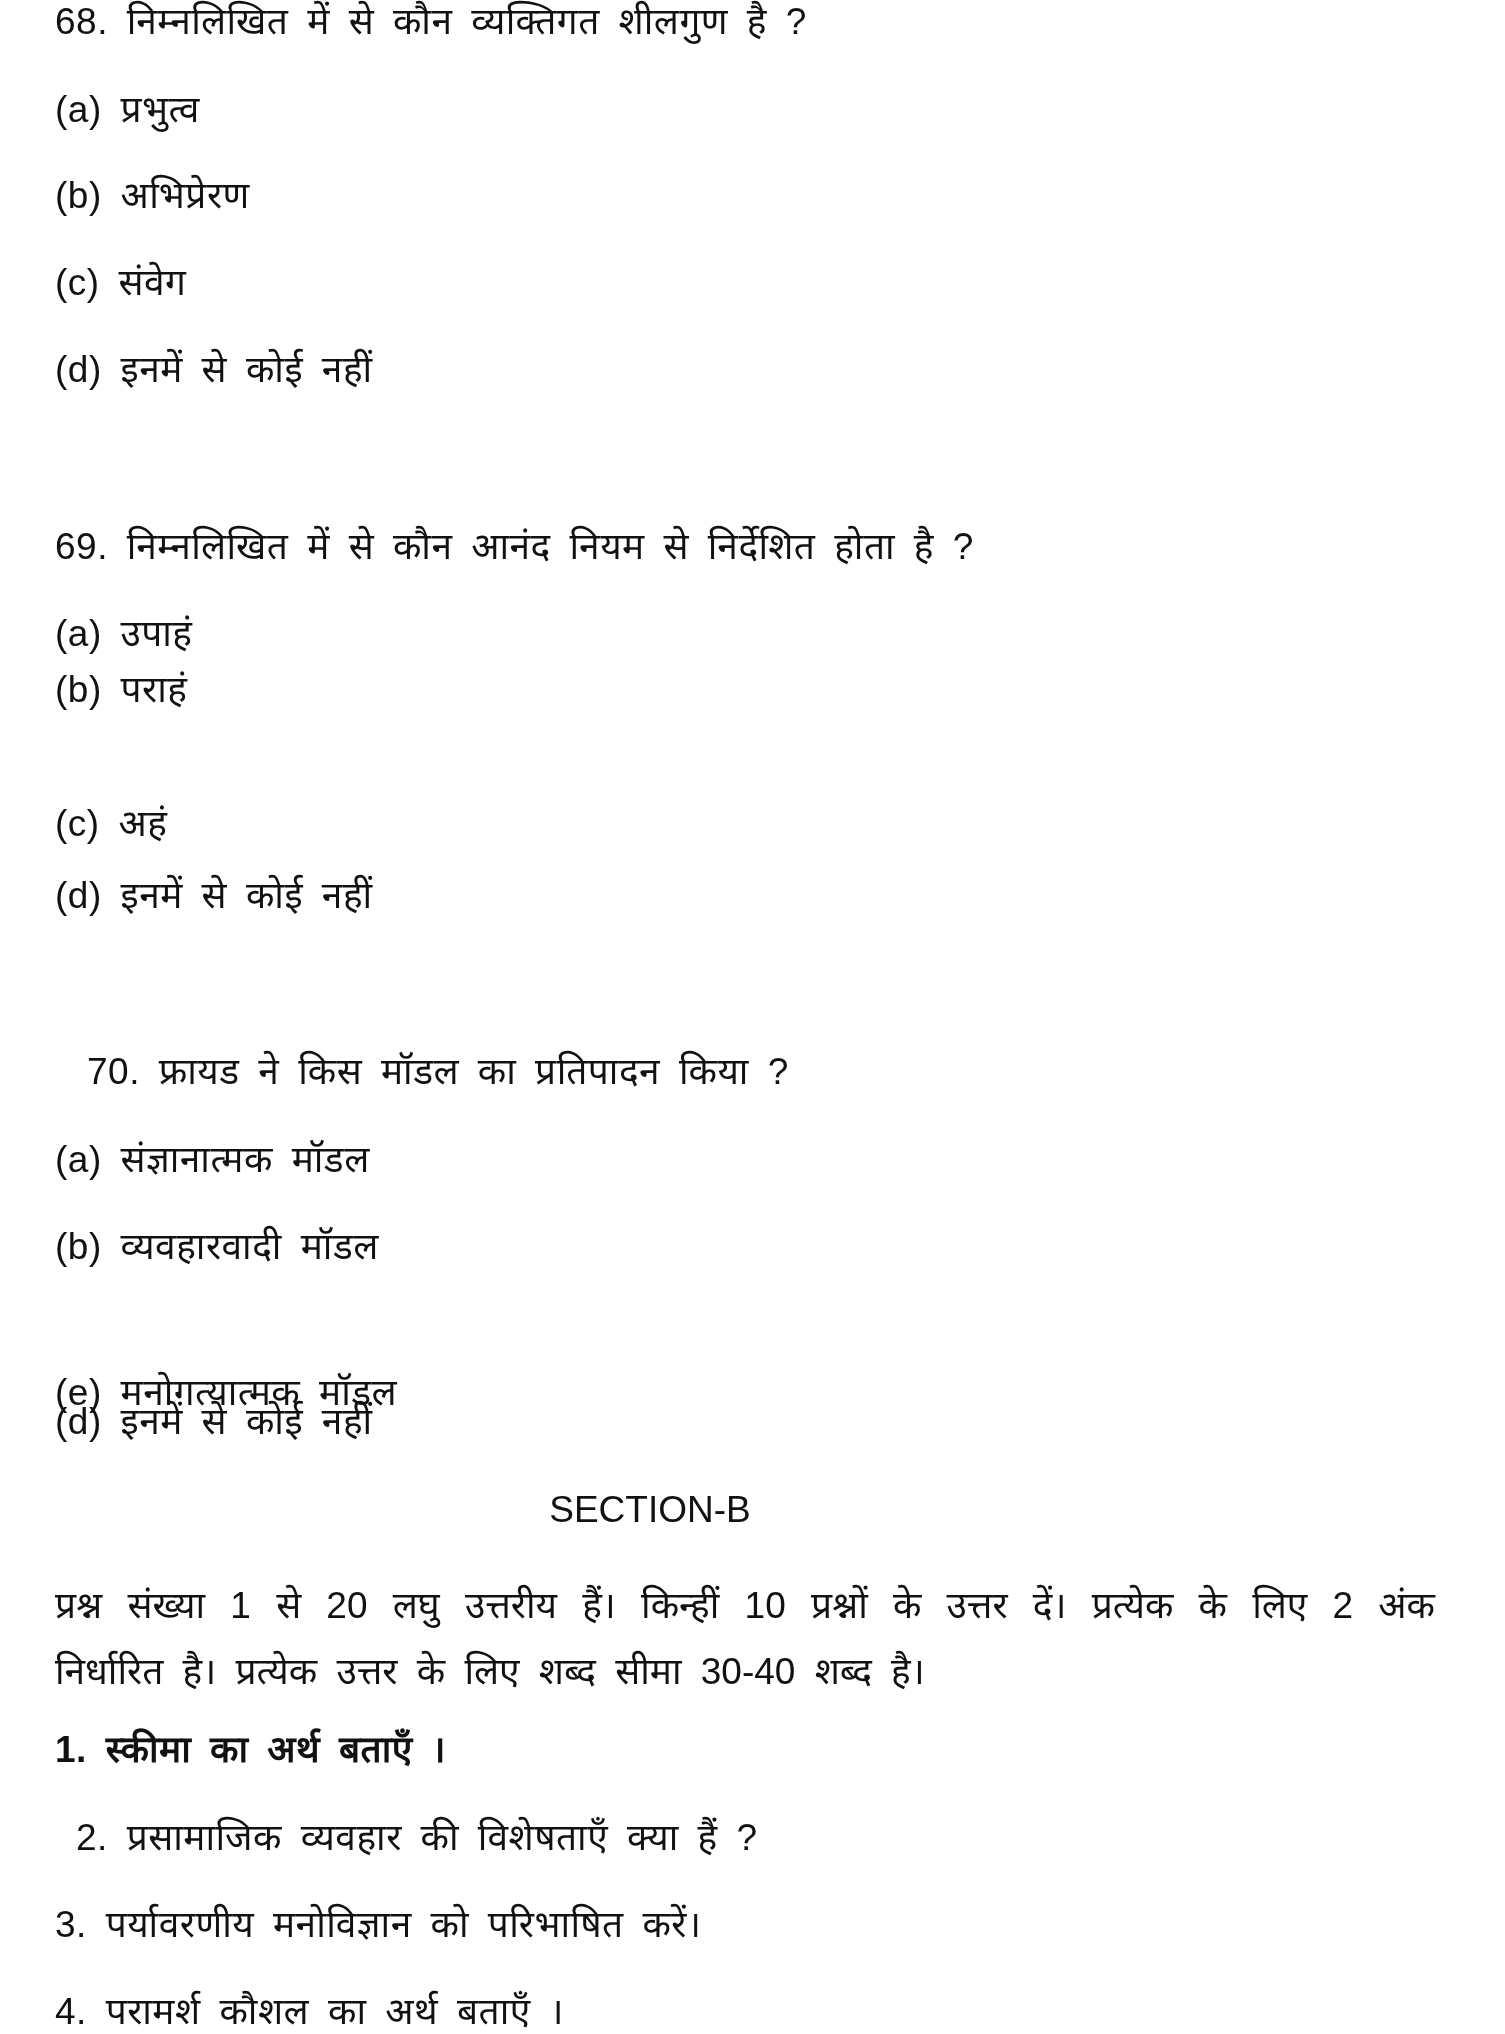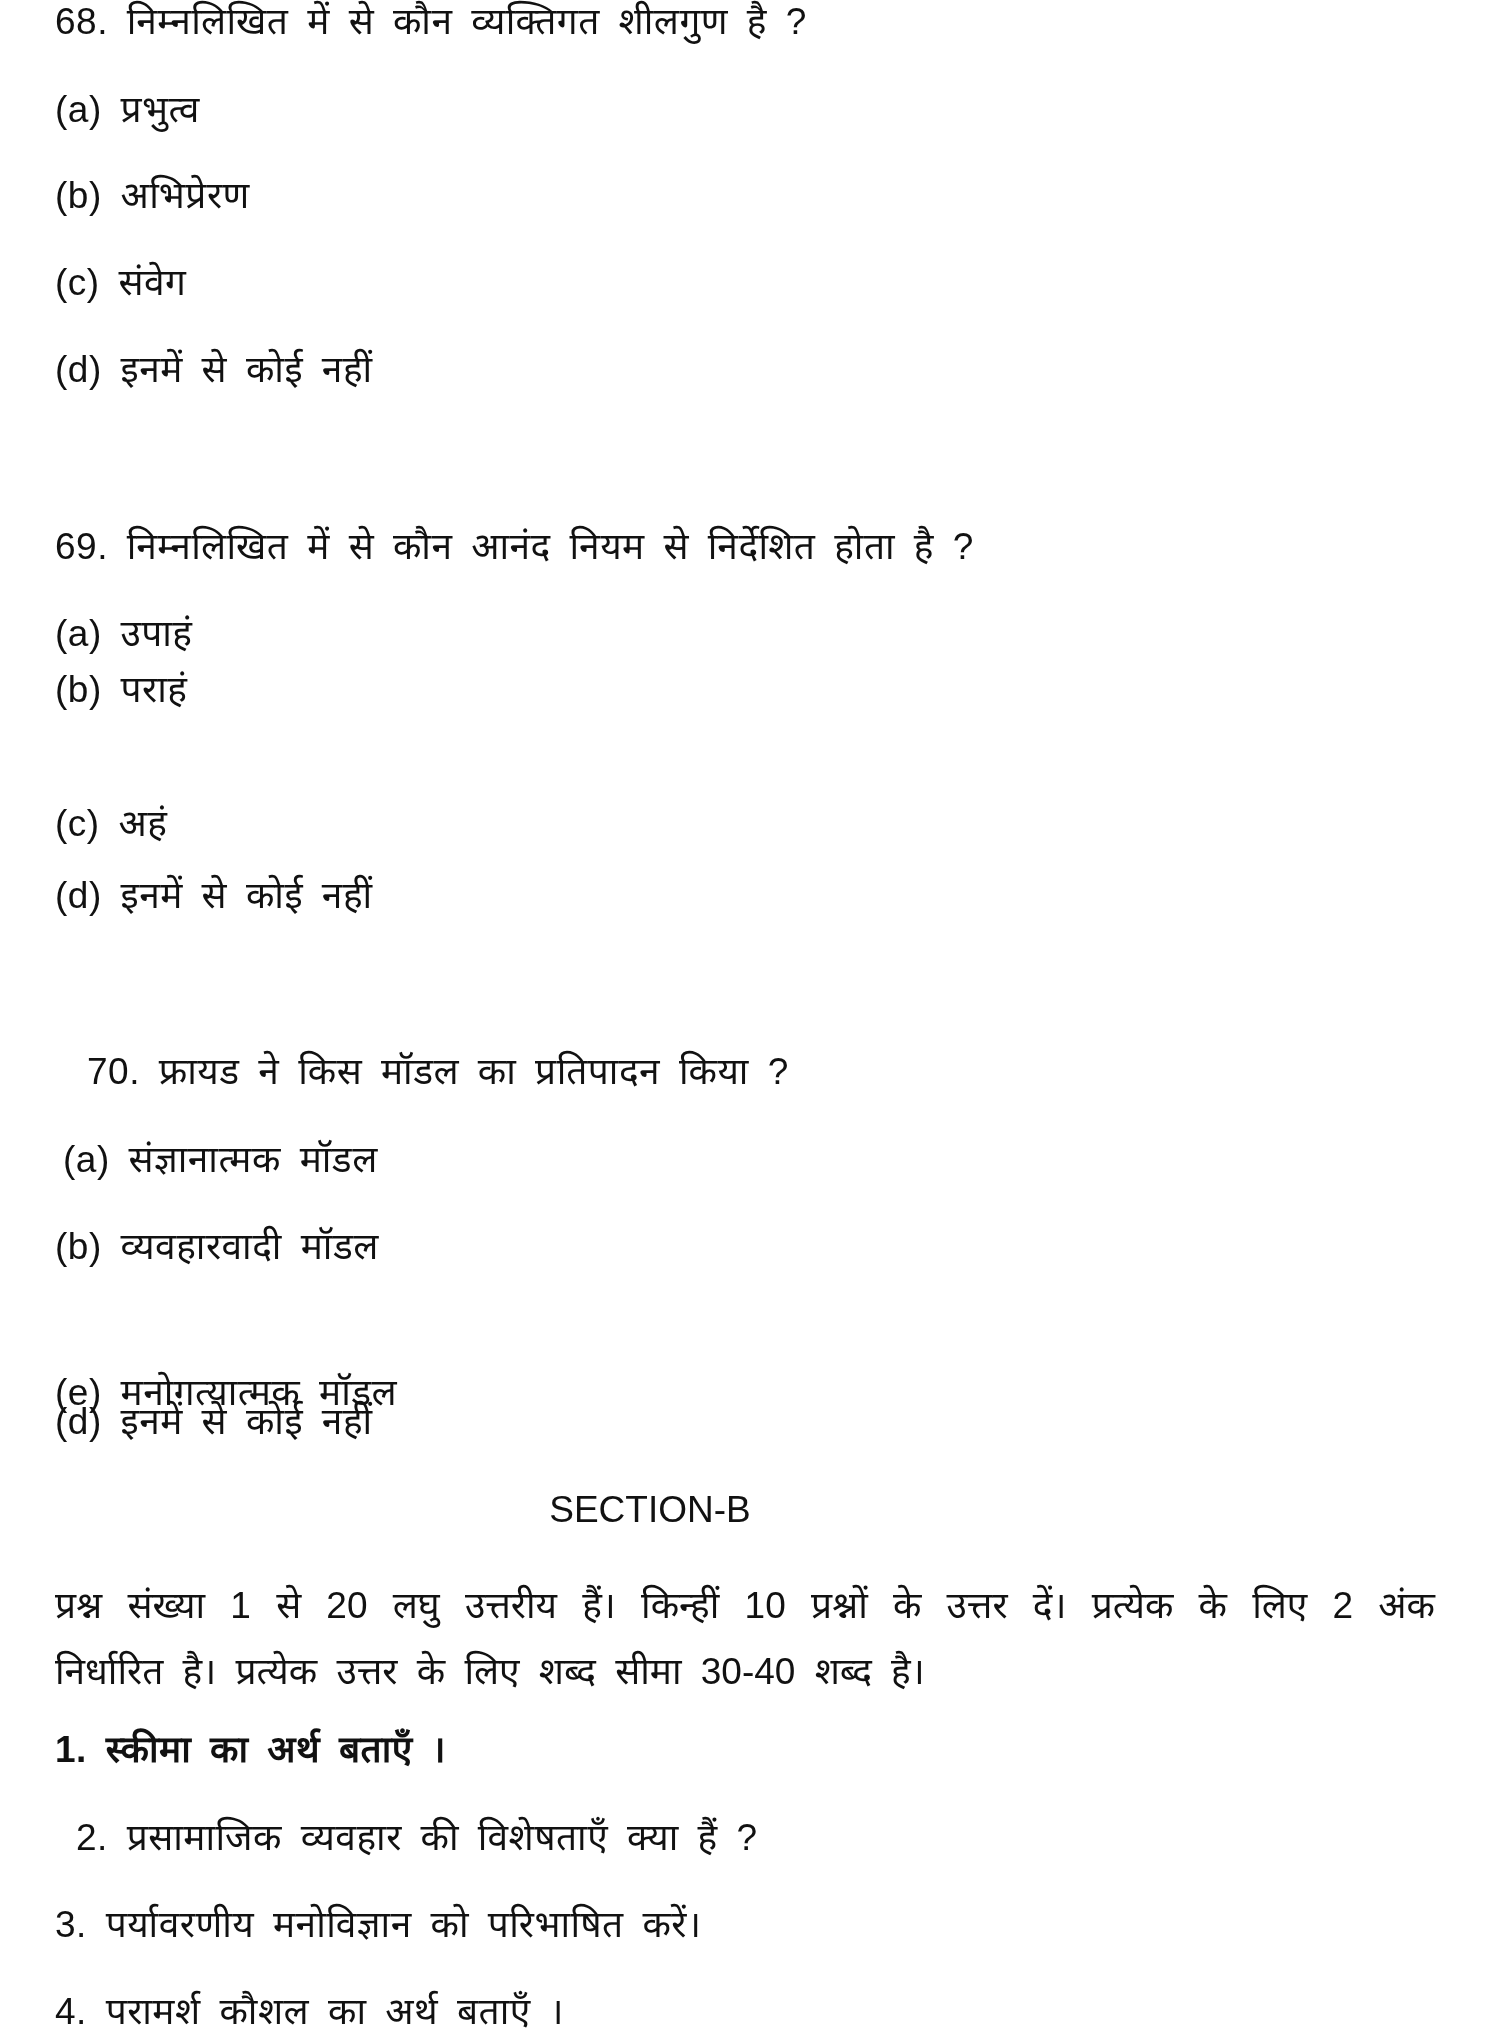--- a/index.html
+++ b/index.html
@@ -58,21 +58,21 @@
 <div>
   <div class="line" style="top:525px;">69. निम्नलिखित में से कौन आनंद नियम से निर्देशित होता है ?</div>
   <div class="line" style="top:612px;">(a) उपाहं</div>
   <div class="line" style="top:668px;">(b) पराहं</div>
   <div class="line" style="top:786px;margin-top:16px;">(c) अहं</div>
   <div class="line" style="top:874px;">(d) इनमें से कोई नहीं</div>
 </div>
 
 <div>
   <div class="line" style="top:1050px;margin-left:32px;">70. फ्रायड ने किस मॉडल का प्रतिपादन किया ?</div>
-  <div class="line" style="top:1138px;margin-left:8px;">(a) संज्ञानात्मक मॉडल</div>
+  <div class="line" style="top:1138px;">(a) संज्ञानात्मक मॉडल</div>
   <div class="line" style="top:1225px;">(b) व्यवहारवादी मॉडल</div>
   <div class="line" style="top:1371px;">(e) मनोगत्यात्मक मॉडल</div>
   <div class="line" style="top:1400px;">(d) इनमें से कोई नहीं</div>
 </div>
 
 <div>
   <div class="section-title">SECTION-B</div>
   <div class="para">प्रश्न संख्या 1 से 20 लघु उत्तरीय हैं। किन्हीं 10 प्रश्नों के उत्तर दें। प्रत्येक के लिए 2 अंक निर्धारित है। प्रत्येक उत्तर के लिए शब्द सीमा 30-40 शब्द है।</div>
   <div class="line" style="top:1728px;font-weight:bold;">1. स्कीमा का अर्थ बताएँ ।</div>
   <div class="line" style="top:1816px;margin-left:21px;">2. प्रसामाजिक व्यवहार की विशेषताएँ क्या हैं ?</div>

